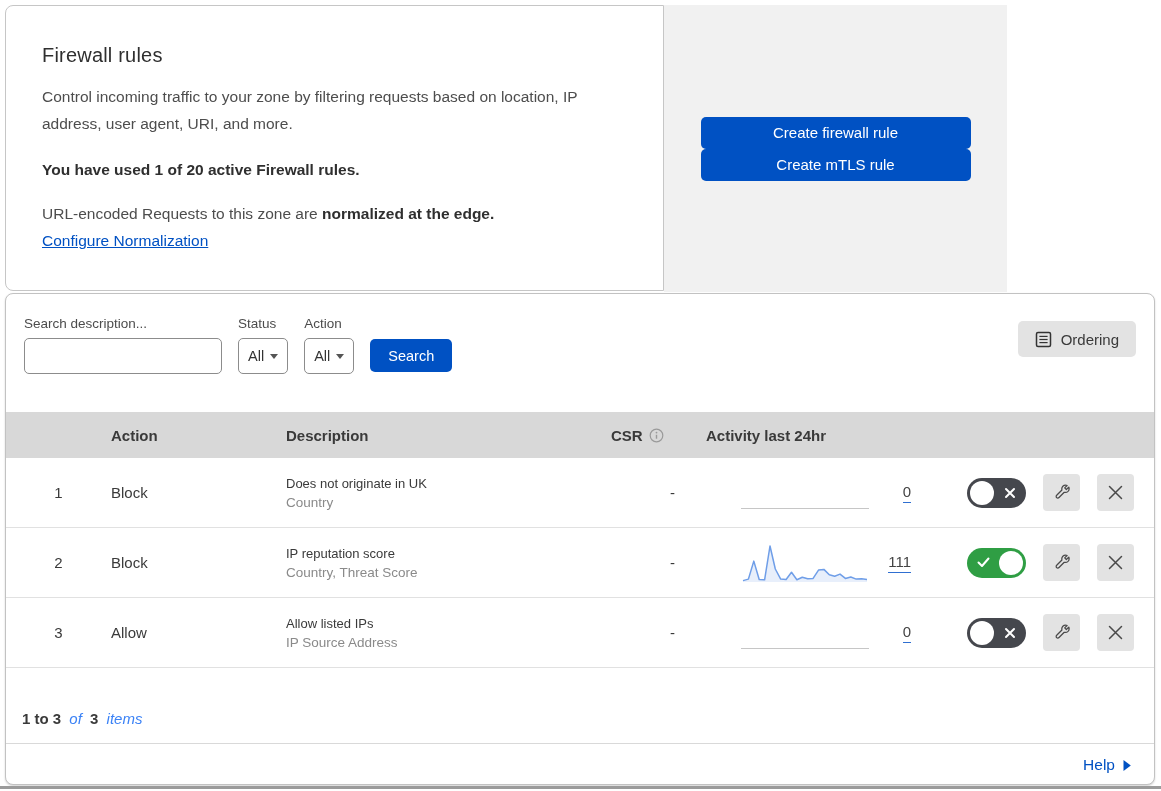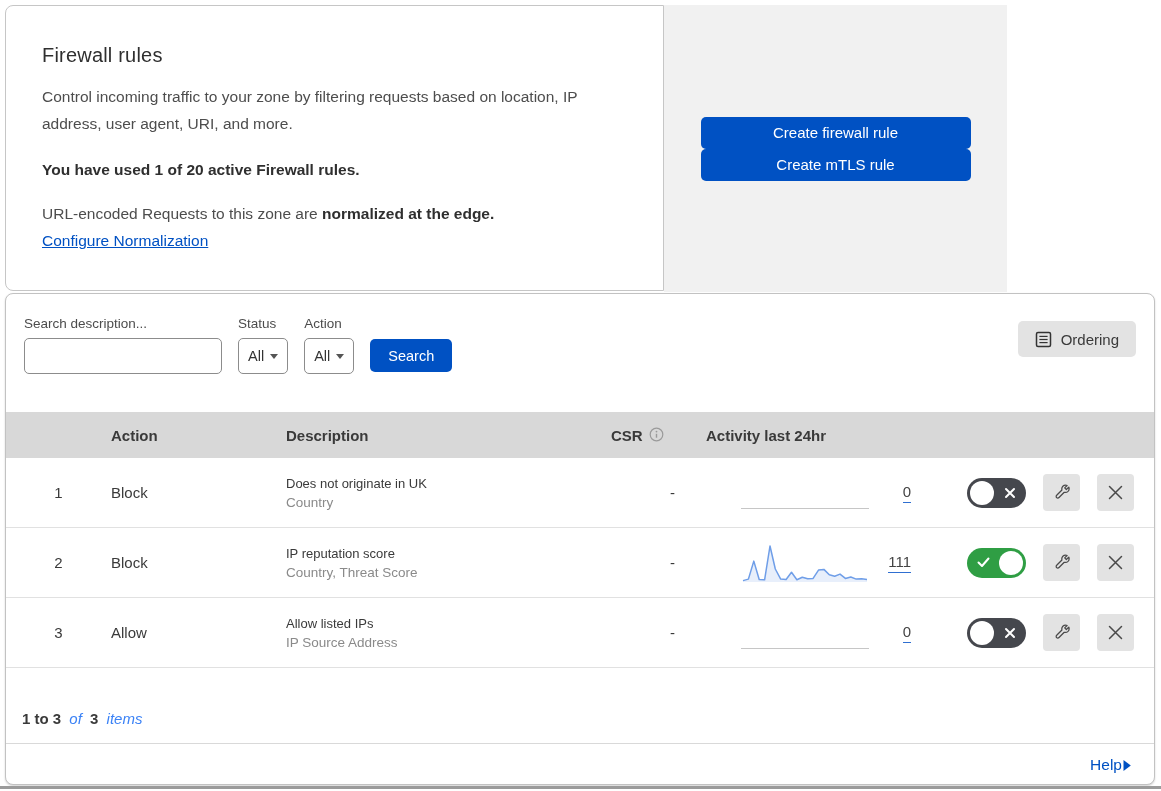--- a/index.html
+++ b/index.html
@@ -56,21 +56,21 @@
     border:none;border-radius:5px;font-size:14.5px;font-family:inherit;cursor:pointer;}
   .spacer{flex:1;}
   .btn-ordering{height:36px;padding:16px 17px;background:var(--icon-button-bg);border:none;
     border-radius:5px;font-size:15px;color:#3a3a3a;font-family:inherit;cursor:pointer;
     display:flex;align-items:center;gap:9px;margin-top:5px;}
 
   
   .tbl-header{height:46px;background:var(--table-header-bg);display:grid;
     grid-template-columns:105px 175px 325px 70px 230px 1fr;align-items:center;
     font-size:15px;font-weight:bold;color:#3a3a3a;}
-  .th-csr{display:flex;align-items:flex-start;gap:6px;}
+  .th-csr{display:flex;align-items:center;gap:6px;}
   .th-activity{padding-left:25px;}
   .tbl-row{height:70px;display:grid;grid-template-columns:105px 175px 325px 70px 230px 1fr;
     align-items:center;border-bottom:1px solid #e1e1e1;font-size:15px;}
   .cell-num{text-align:center;color:#3a3a3a;}
   .cell-desc .desc-title{font-size:13px;color:#3a3a3a;}
   .cell-desc .desc-sub{font-size:13.5px;color:#8a8a8a;margin-top:4px;}
   .cell-csr{text-align:right;padding-right:6px;color:#3a3a3a;}
   .cell-activity{display:flex;align-items:center;padding-left:60px;height:100%;}
   .spark-wrap{width:128px;height:46px;position:relative;display:flex;align-items:flex-end;}
   .flatline{width:128px;height:0;border-bottom:1px solid #c6c6c6;margin-bottom:7px;}
@@ -88,21 +88,21 @@
   .toggle.on .t-icon{left:10px;}
   .icon-btn{width:37px;height:37px;background:var(--icon-button-bg);border:none;border-radius:4px;
     display:flex;align-items:center;justify-content:center;cursor:pointer;}
 
   
   .tbl-footer{padding:42px 16px 16px 16px;font-size:15px;border-bottom:1px solid #d9d9d9;}
   .tbl-footer .seg{display:inline-block;margin-right:4px;}
   .seg-bold{font-weight:bold;color:#3a3a3a;}
   .seg-gray{color:#3b82f6;font-style:italic;}
   .help-bar{height:42px;display:flex;align-items:center;justify-content:flex-end;padding-right:22px;}
-  .help-link{display:flex;align-items:center;color:var(--link-blue);font-size:15.5px;cursor:pointer;}
+  .help-link{display:flex;align-items:center;gap:7px;color:var(--link-blue);font-size:15.5px;cursor:pointer;}
 </style>
 </head>
 <body>
 
 <div class="page">
 
   <div class="top-row">
     <div class="intro-card">
       <div class="intro-title">Firewall rules</div>
       <div class="intro-desc">Control incoming traffic to your zone by filtering requests based on location, IP address, user agent, URI, and more.</div>

